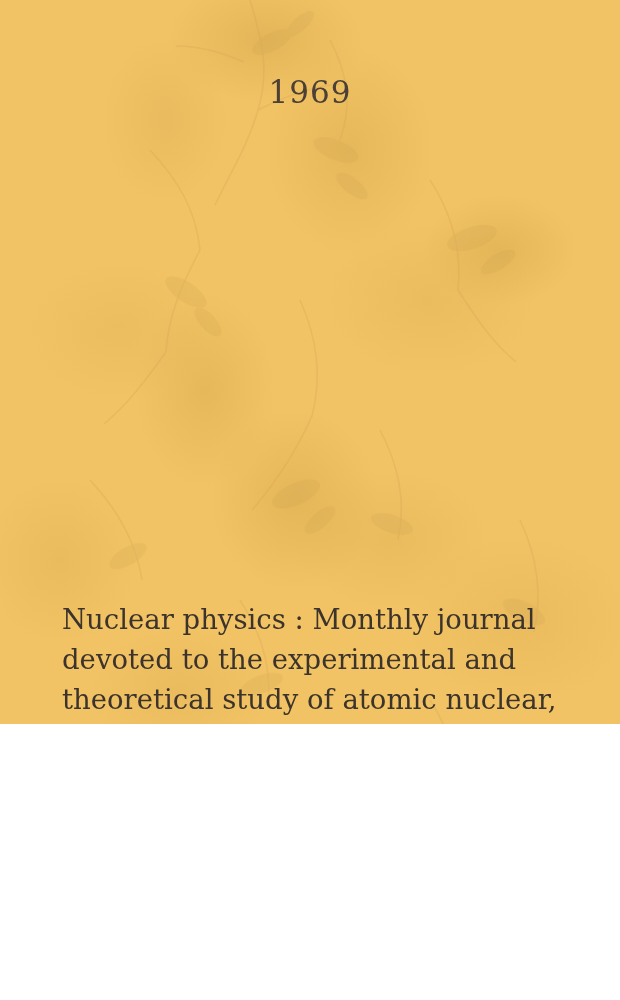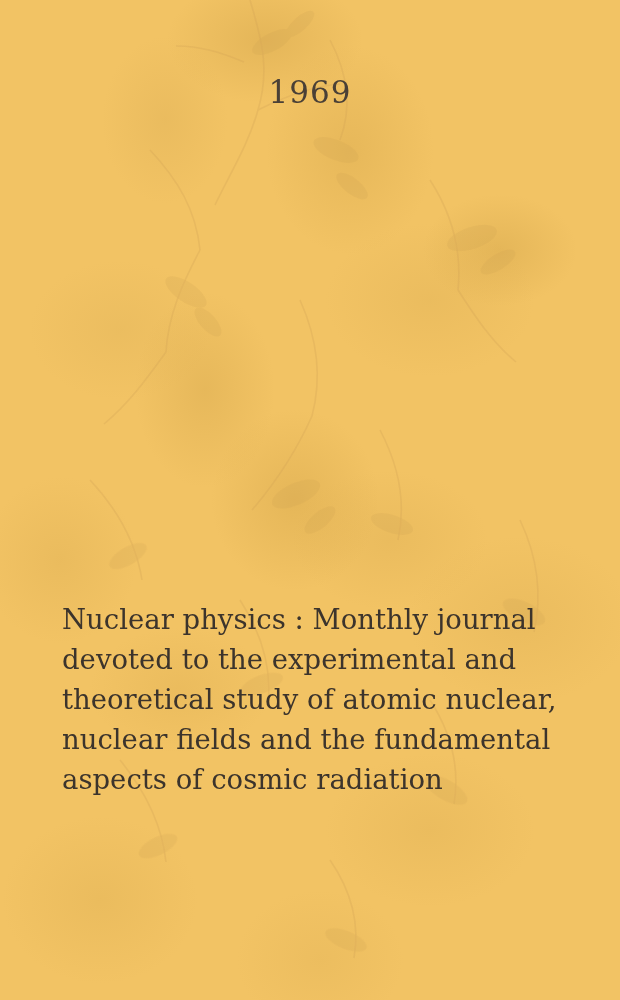--- a/index.html
+++ b/index.html
@@ -6,21 +6,21 @@
     margin: 0;
     padding: 0;
     background: #ffffff;
   }
   body {
     font-family: "DejaVu Serif", serif;
   }
   .page {
     position: relative;
     width: 620px;
-    height: 1000px;
+    height: 724px;
     overflow: hidden;
     background-color: #f2c364;
   }
   
   .texture {
     position: absolute;
     inset: 0;
     background:
       radial-gradient(ellipse 140px 90px at 265px 40px, rgba(206,160,70,0.38), rgba(206,160,70,0) 70%),
       radial-gradient(ellipse 120px 150px at 350px 150px, rgba(205,158,66,0.30), rgba(205,158,66,0) 70%),

